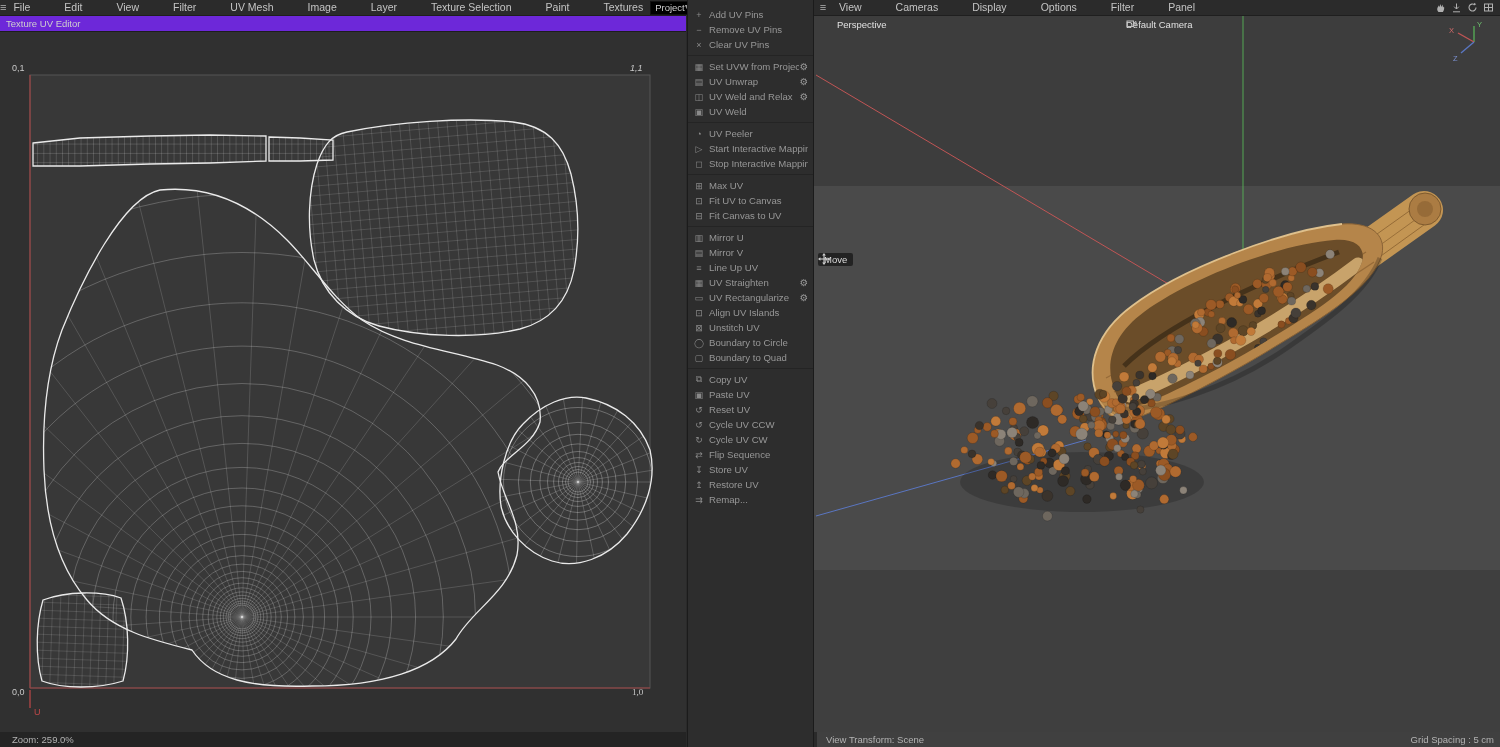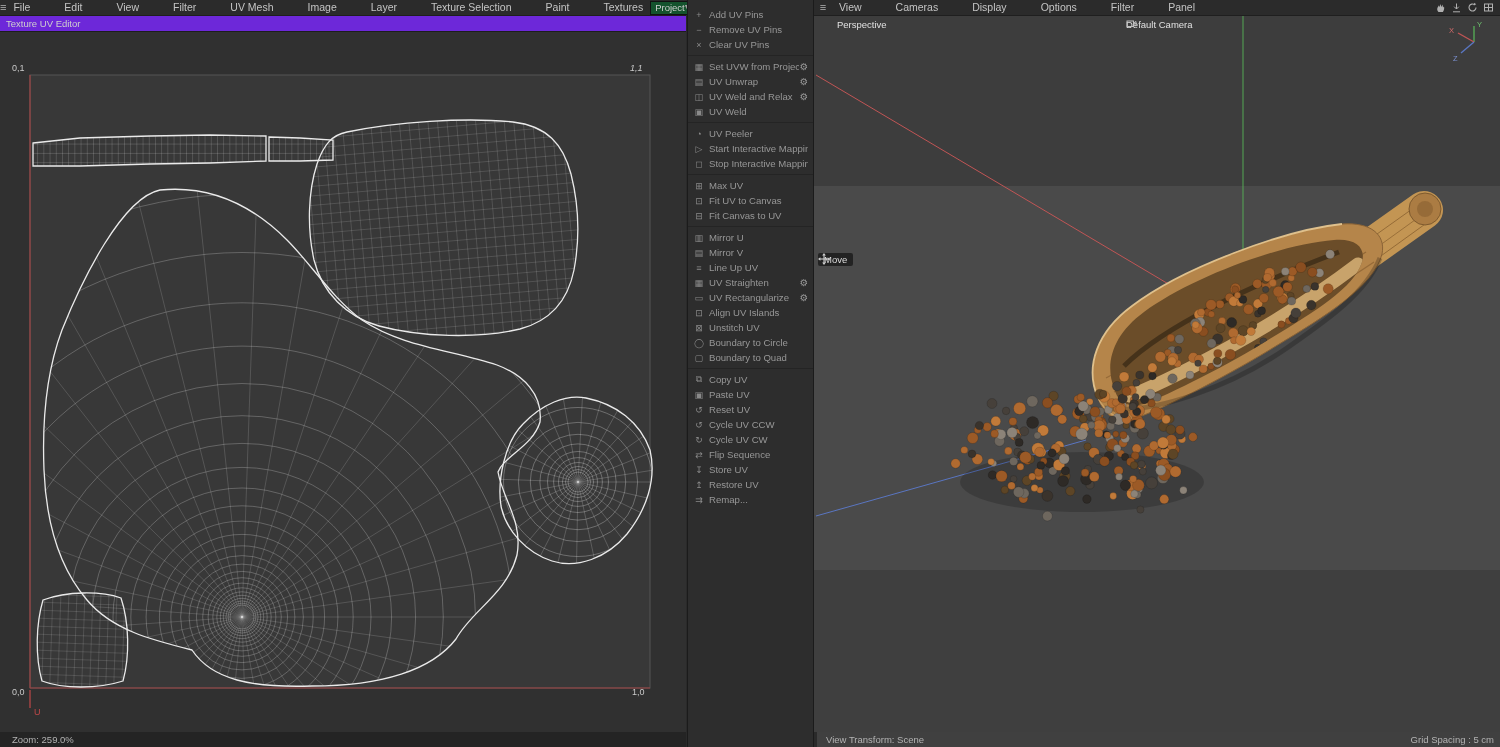--- a/index.html
+++ b/index.html
@@ -7,21 +7,21 @@
        font-family:"Liberation Sans",sans-serif;color:#c8c8c8;-webkit-font-smoothing:antialiased;}
   
   .menubar{position:absolute;top:0;height:16px;background:#2b2b2b;display:flex;align-items:center;
            border-bottom:1px solid #1f1f1f;box-sizing:border-box;}
   .menubar-left{left:0;width:686px;}
   .menubar-right{left:814px;width:686px;}
   .hamburger{width:18px;text-align:center;color:#b5b5b5;font-size:11px;line-height:15px;}
   .menu-items{display:flex;align-items:center;gap:20px;}
   .menu-item{padding:0 7px;font-size:10.5px;color:#c4c4c4;line-height:15px;white-space:nowrap;}
   .spacer{flex:1;}
-  .project-select{display:flex;justify-content:space-between;background:#14532d;
+  .project-select{display:flex;justify-content:space-between;background:#000000;
                   border:1px solid #121212;height:12px;width:54px;padding:0 4px;font-size:9.5px;color:#cfcfcf;margin-right:5px;}
   .caret{font-size:8px;color:#9a9a9a;}
   .mb-icons{display:flex;align-items:center;gap:3px;margin-right:5px;}
   .mb-icon{width:13px;height:12px;display:flex;align-items:center;justify-content:center;}
   
   .uv-titlebar{position:absolute;left:0;top:16px;width:686px;height:16px;background:#6d28d9;
                font-size:9.5px;color:#cfcfcf;line-height:16px;padding-left:6px;box-sizing:border-box;
                border-bottom:1px solid #1d1d1d;}
   .uv-canvas{position:absolute;left:0;top:32px;width:686px;height:700px;background:#303030;}
   .uv-canvas svg{position:absolute;left:0;top:0;}
@@ -286,21 +286,21 @@
       <use href="#pS1" class="isl-outline"></use>
       <use href="#pS2" class="isl-outline"></use>
       <use href="#pTR" class="isl-outline"></use>
       <use href="#pBlob" class="isl-outline"></use>
       <use href="#pFan" class="isl-outline"></use>
       <use href="#pBL" class="isl-outline"></use>
     </svg>
     <span class="corner-label" style="left:12px;top:31px;">0,1</span>
     <span class="corner-label" style="left:630px;top:31px;font-style:italic;">1,1</span>
     <span class="corner-label" style="left:12px;top:655px;">0,0</span>
-    <span class="corner-label" style="left:632px;top:655px;">1,0</span>
+    <span class="corner-label" style="left:632px;top:655px;font-family:Liberation Serif, serif;">1,0</span>
   </div>
 
   <div class="uv-status">Zoom: 259.0%</div>
 
   <div class="tool-col" id="tool-groups">
       <div class="tool-group">
         <div class="tool-row">
           <span class="tool-icon">+</span>
           <span class="tool-label">Add UV Pins</span>
         </div>

